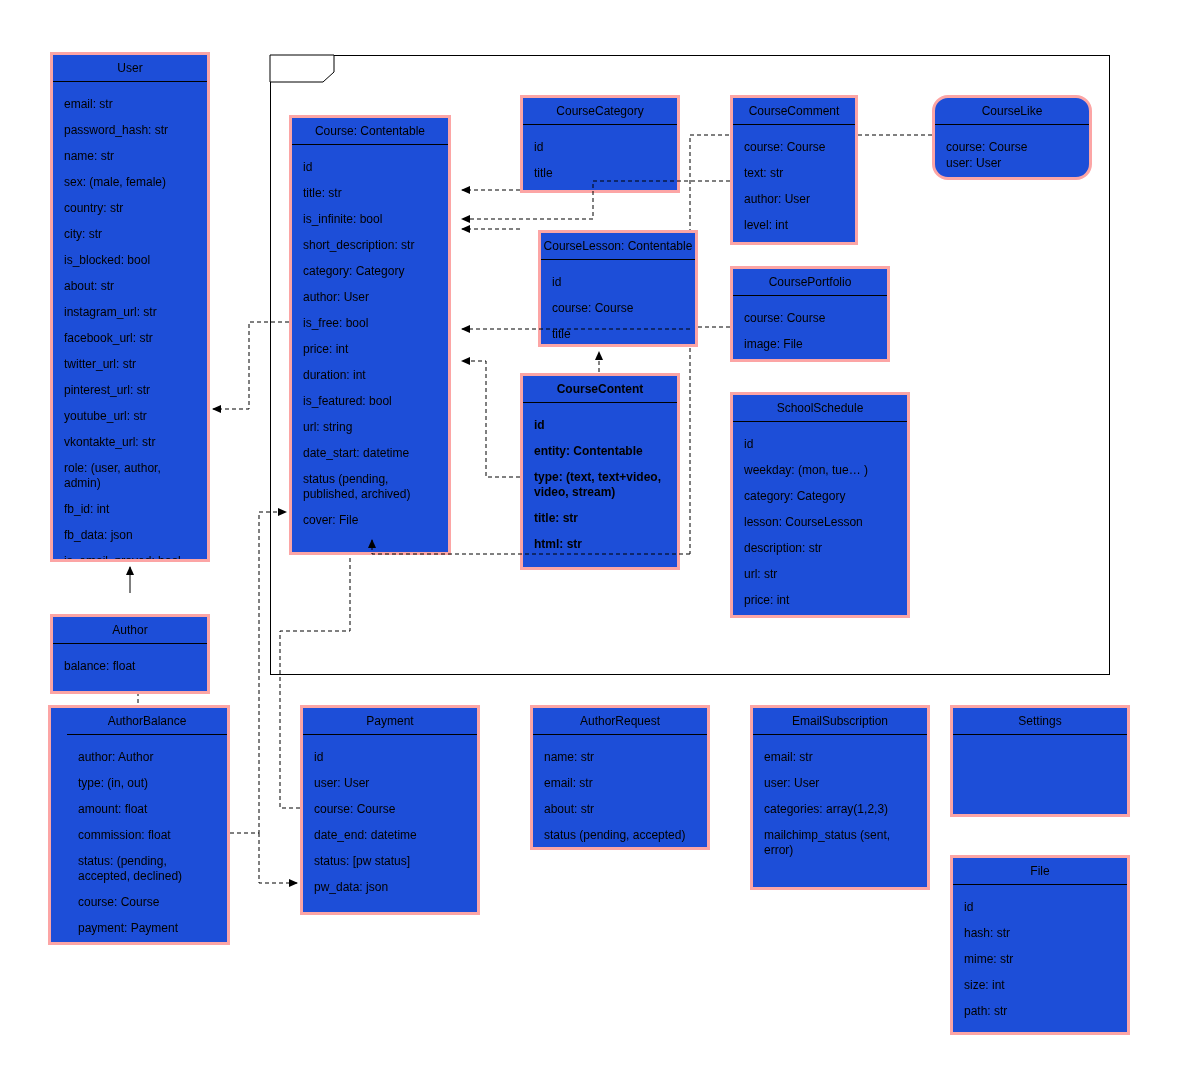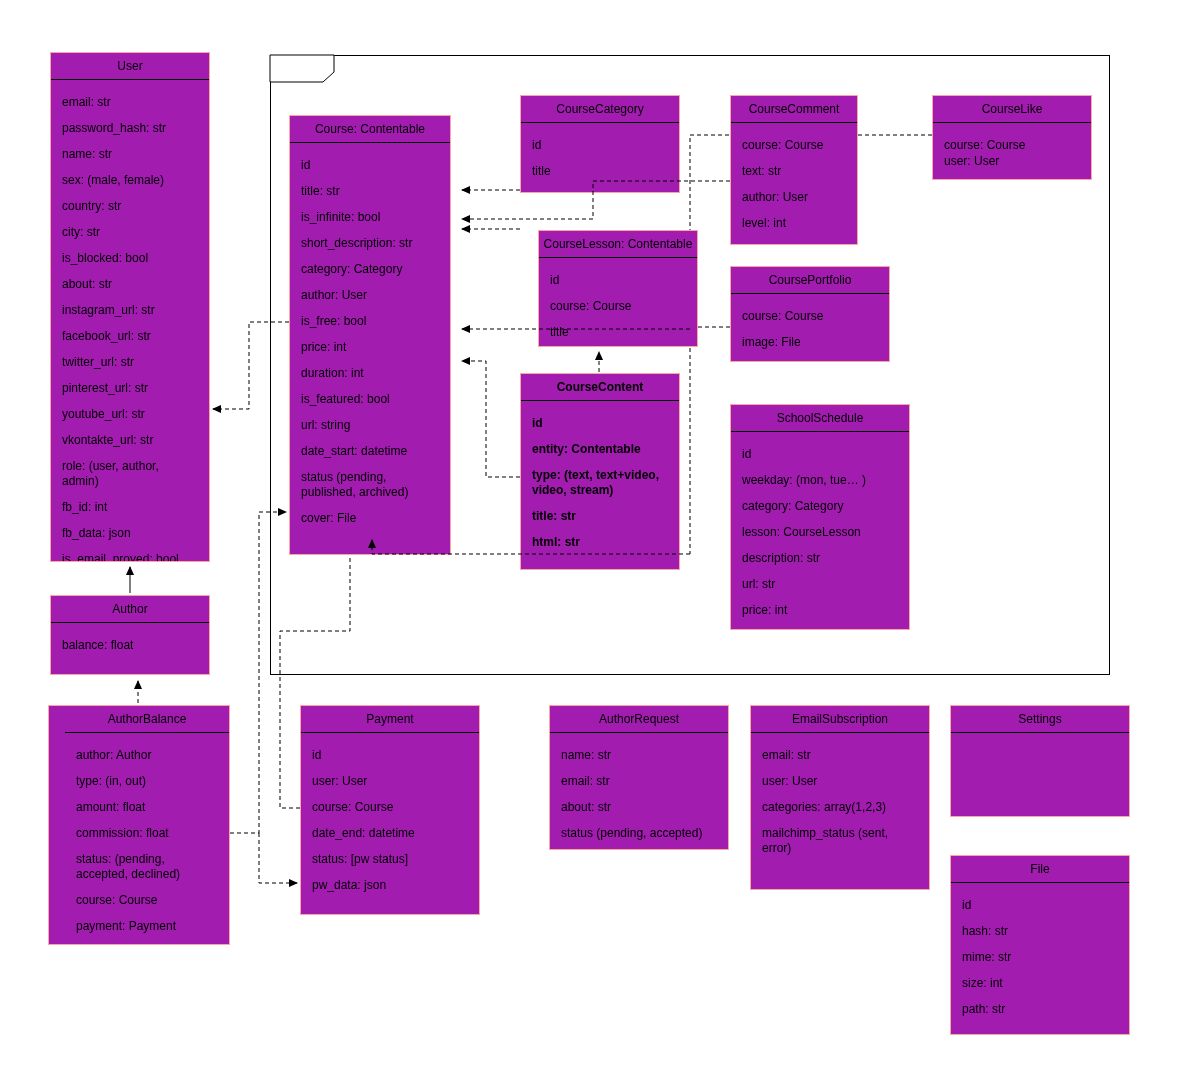--- a/index.html
+++ b/index.html
@@ -11,21 +11,21 @@
     position:absolute; border:1px solid #000; background:transparent; z-index:0;
     box-sizing:border-box;
   }
   .frame-label {
     position:absolute; z-index:1; font-size:12px; line-height:27px;
     width:64px; text-align:center;
   }
   svg.layer { position:absolute; left:0; top:0; z-index:1; }
   svg.layer.over { z-index:3; }
   .entity {
-    position:absolute; background:#a21caf; border:1px solid #fca5a5; z-index:2;
+    position:absolute; background:#1d4ed8; border:3px solid #fca5a5; z-index:2;
     box-sizing:border-box; overflow:hidden;
   }
   .etitle {
     height:26px; line-height:26px; border-bottom:1px solid #000;
     text-align:center; font-size:12px; white-space:nowrap;
   }
   .fields { padding:15px 11px 0 11px; }
   .field { font-size:12px; line-height:15px; margin-bottom:11px; }
   .tight .field { margin-bottom:1px; }
 </style>
@@ -73,21 +73,21 @@
       <div class="field">pinterest_url: str</div>
       <div class="field">youtube_url: str</div>
       <div class="field">vkontakte_url: str</div>
       <div class="field">role: (user, author, admin)</div>
       <div class="field">fb_id: int</div>
       <div class="field">fb_data: json</div>
       <div class="field">is_email_proved: bool</div>
     </div>
 </div>
 
-<div class="entity" style="left:50px;top:595px;width:160px;height:80px;">
+<div class="entity" style="left:50px;top:614px;width:160px;height:80px;">
   <div class="etitle">Author</div>
   <div class="fields">
       <div class="field">balance: float</div>
     </div>
 </div>
 
 <div class="entity" style="left:48px;top:705px;width:182px;height:240px;padding-left:16px;">
   <div class="etitle">AuthorBalance</div>
   <div class="fields">
       <div class="field">author: Author</div>
@@ -151,37 +151,37 @@
 <div class="entity" style="left:730px;top:95px;width:128px;height:150px;">
   <div class="etitle">CourseComment</div>
   <div class="fields">
       <div class="field">course: Course</div>
       <div class="field">text: str</div>
       <div class="field">author: User</div>
       <div class="field">level: int</div>
     </div>
 </div>
 
-<div class="entity tight" style="left:932px;top:95px;width:160px;height:85px;">
+<div class="entity tight" style="left:932px;top:95px;width:160px;height:85px;border-radius:16px;">
   <div class="etitle">CourseLike</div>
   <div class="fields">
       <div class="field">course: Course</div>
       <div class="field">user: User</div>
     </div>
 </div>
 
 <div class="entity" style="left:730px;top:266px;width:160px;height:96px;">
   <div class="etitle">CoursePortfolio</div>
   <div class="fields">
       <div class="field">course: Course</div>
       <div class="field">image: File</div>
     </div>
 </div>
 
-<div class="entity" style="left:730px;top:404px;width:180px;height:226px;">
+<div class="entity" style="left:730px;top:392px;width:180px;height:226px;">
   <div class="etitle">SchoolSchedule</div>
   <div class="fields">
       <div class="field">id</div>
       <div class="field">weekday: (mon, tue… )</div>
       <div class="field">category: Category</div>
       <div class="field">lesson: CourseLesson</div>
       <div class="field">description: str</div>
       <div class="field">url: str</div>
       <div class="field">price: int</div>
     </div>
@@ -192,21 +192,21 @@
   <div class="fields">
       <div class="field">id</div>
       <div class="field">user: User</div>
       <div class="field">course: Course</div>
       <div class="field">date_end: datetime</div>
       <div class="field">status: [pw status]</div>
       <div class="field">pw_data: json</div>
     </div>
 </div>
 
-<div class="entity" style="left:530px;top:705px;width:180px;height:145px;margin-left:19px;">
+<div class="entity" style="left:530px;top:705px;width:180px;height:145px;">
   <div class="etitle">AuthorRequest</div>
   <div class="fields">
       <div class="field">name: str</div>
       <div class="field">email: str</div>
       <div class="field">about: str</div>
       <div class="field">status (pending, accepted)</div>
     </div>
 </div>
 
 <div class="entity" style="left:750px;top:705px;width:180px;height:185px;">

